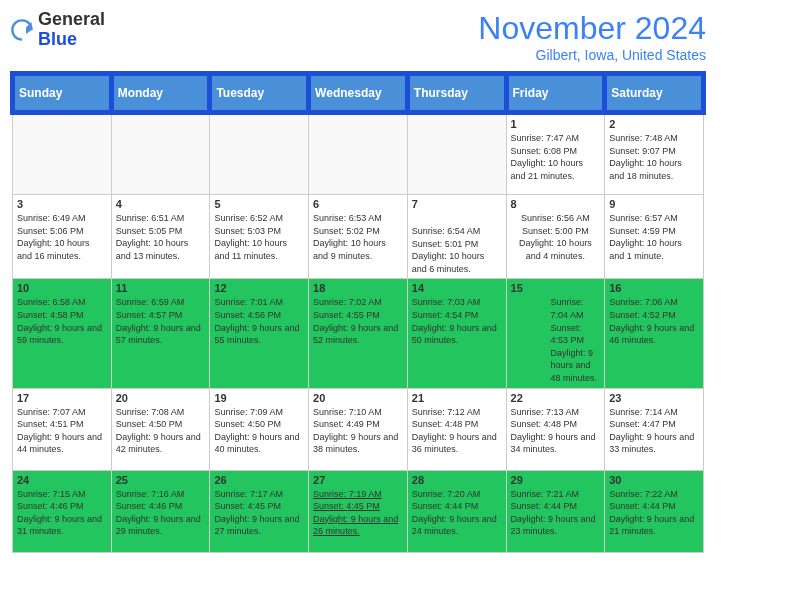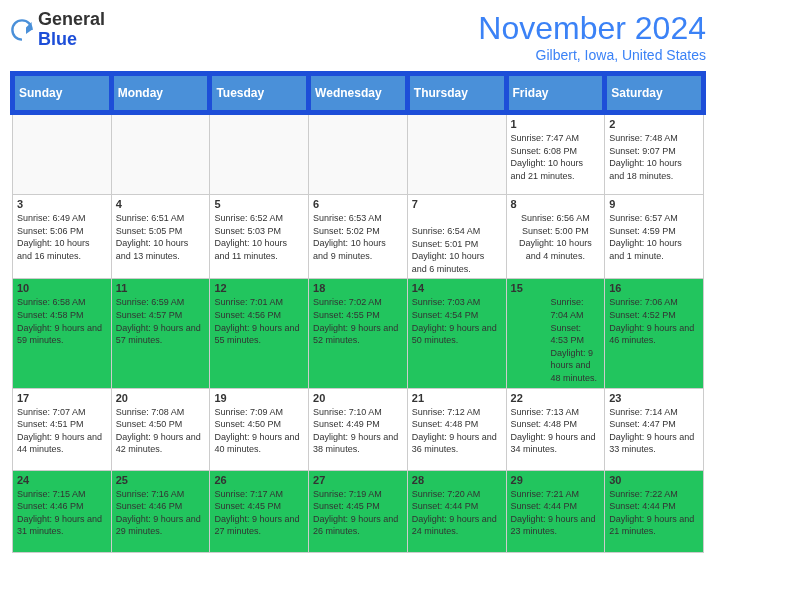--- a/index.html
+++ b/index.html
@@ -248,21 +248,21 @@
 Daylight: 9 hours and 29 minutes.</div>
           </td>
           <td class="shaded">
             <div class="day-num">26</div>
             <div class="day-info" style="white-space: pre-line;">Sunrise: 7:17 AM
 Sunset: 4:45 PM
 Daylight: 9 hours and 27 minutes.</div>
           </td>
           <td class="shaded">
             <div class="day-num">27</div>
-            <div class="day-info" style="white-space: pre-line;">Sunrise: 7:19 AM
+            <div class="day-info" style="white-space: pre-line; text-decoration: underline;">Sunrise: 7:19 AM
 Sunset: 4:45 PM
 Daylight: 9 hours and 26 minutes.</div>
           </td>
           <td class="shaded">
             <div class="day-num">28</div>
             <div class="day-info" style="white-space: pre-line;">Sunrise: 7:20 AM
 Sunset: 4:44 PM
 Daylight: 9 hours and 24 minutes.</div>
           </td>
           <td class="shaded">

